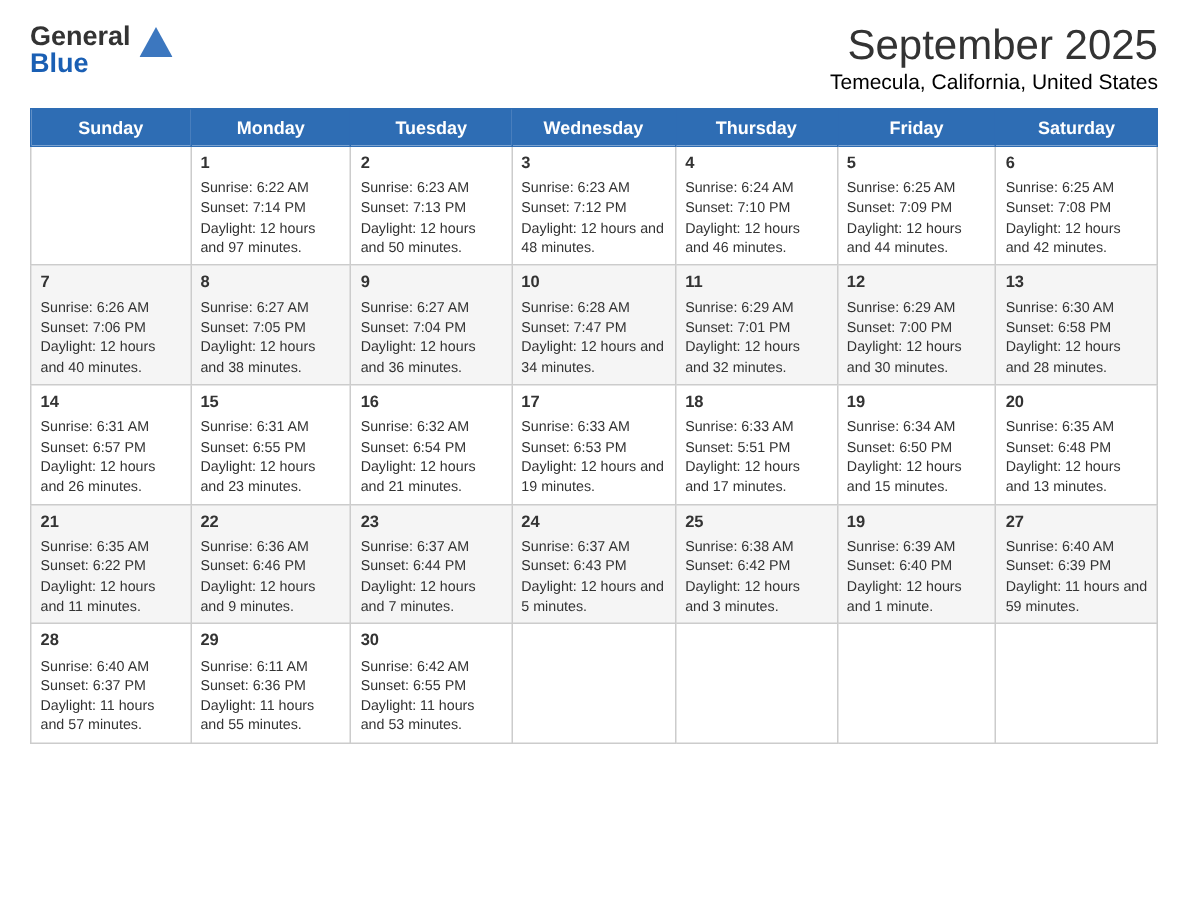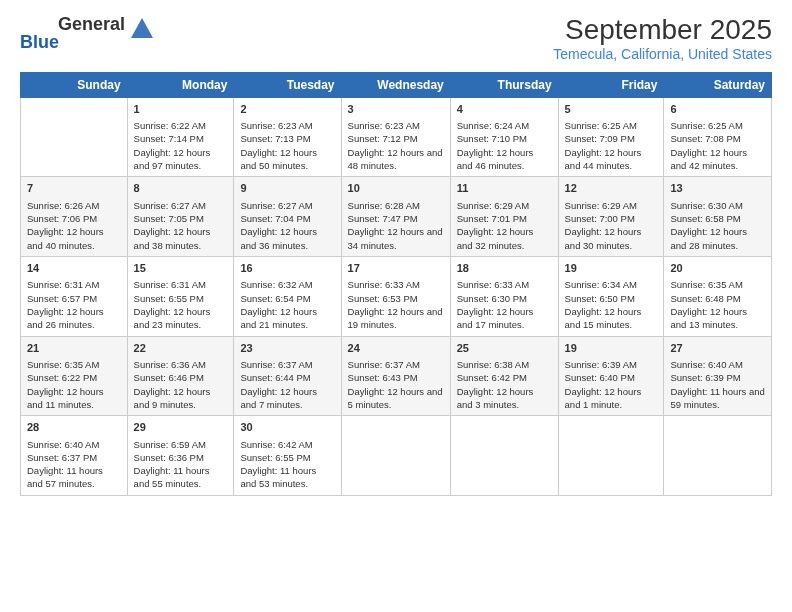--- a/index.html
+++ b/index.html
@@ -33,32 +33,32 @@
       text-align: right;
     }
     .month-title {
       font-size: 28px;
       font-weight: normal;
       color: #333;
       line-height: 1.1;
     }
     .location {
       font-size: 14px;
-      color: #3b82f6;
+      color: #000000;
     }
     table {
       width: 100%;
       border-collapse: collapse;
       font-size: 10px;
     }
     thead tr th {
       background-color: #2e6db4;
       color: #fff;
       padding: 5px 6px;
-      text-align: right;
+      text-align: center;
       font-size: 12px;
       font-weight: bold;
       border: 1px solid #2e6db4;
     }
     tbody tr td {
       border: 1px solid #ccc;
       vertical-align: top;
       padding: 4px 6px;
       font-size: 9.5px;
       color: #333;
@@ -82,21 +82,21 @@
     }
   </style>
 </head>
 <body>
 
 <div class="page">
   <div class="header">
     <div class="logo">
       <div style="display:flex; align-items:center; gap:2px;">
         <div style="display:flex; flex-direction:column; line-height:1;">
-          <span class="logo-general" style="font-size:18px; font-weight:bold; color:#333;margin-left:38px;">General</span>
+          <span class="logo-general" style="font-size:18px; font-weight:bold; color:#333;">General</span>
           <span class="logo-blue" style="font-size:18px; font-weight:bold; color:#1a5fb4;">Blue</span>
         </div>
         <div style="margin-left:4px; margin-top:-6px;">
           <svg width="22" height="20" viewBox="0 0 22 20">
             <polygon points="0,20 11,0 22,20" fill="#1a5fb4" opacity="0.85"></polygon>
           </svg>
         </div>
       </div>
     </div>
     <div class="title-block">
@@ -257,21 +257,21 @@
         <span class="day-num">17</span>
         <span>Sunrise: 6:33 AM</span><br>
         <span>Sunset: 6:53 PM</span><br>
         <span>Daylight: 12 hours and 19 minutes.</span>
       </div>
           </td>
           <td>
             <div class="cell-content">
         <span class="day-num">18</span>
         <span>Sunrise: 6:33 AM</span><br>
-        <span>Sunset: 6:30 PM</span><br>
+        <span>Sunset: 5:51 PM</span><br>
         <span>Daylight: 12 hours and 17 minutes.</span>
       </div>
           </td>
           <td>
             <div class="cell-content">
         <span class="day-num">19</span>
         <span>Sunrise: 6:34 AM</span><br>
         <span>Sunset: 6:50 PM</span><br>
         <span>Daylight: 12 hours and 15 minutes.</span>
       </div>
@@ -348,21 +348,21 @@
             <div class="cell-content">
         <span class="day-num">28</span>
         <span>Sunrise: 6:40 AM</span><br>
         <span>Sunset: 6:37 PM</span><br>
         <span>Daylight: 11 hours and 57 minutes.</span>
       </div>
           </td>
           <td>
             <div class="cell-content">
         <span class="day-num">29</span>
-        <span>Sunrise: 6:59 AM</span><br>
+        <span>Sunrise: 6:11 AM</span><br>
         <span>Sunset: 6:36 PM</span><br>
         <span>Daylight: 11 hours and 55 minutes.</span>
       </div>
           </td>
           <td>
             <div class="cell-content">
         <span class="day-num">30</span>
         <span>Sunrise: 6:42 AM</span><br>
         <span>Sunset: 6:55 PM</span><br>
         <span>Daylight: 11 hours and 53 minutes.</span>

